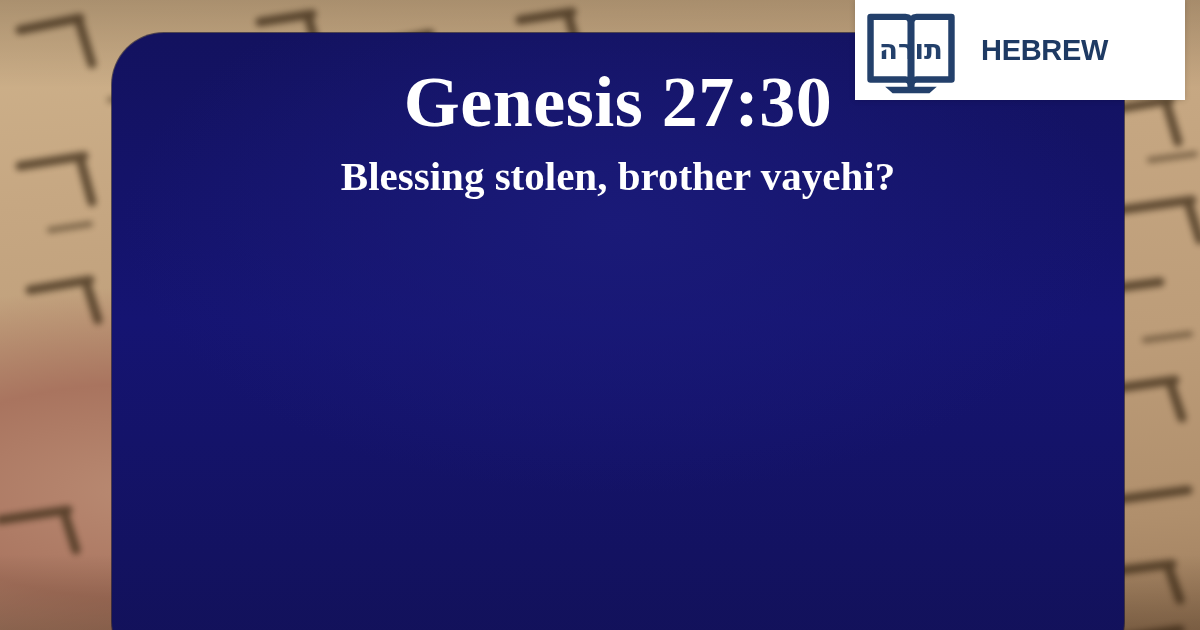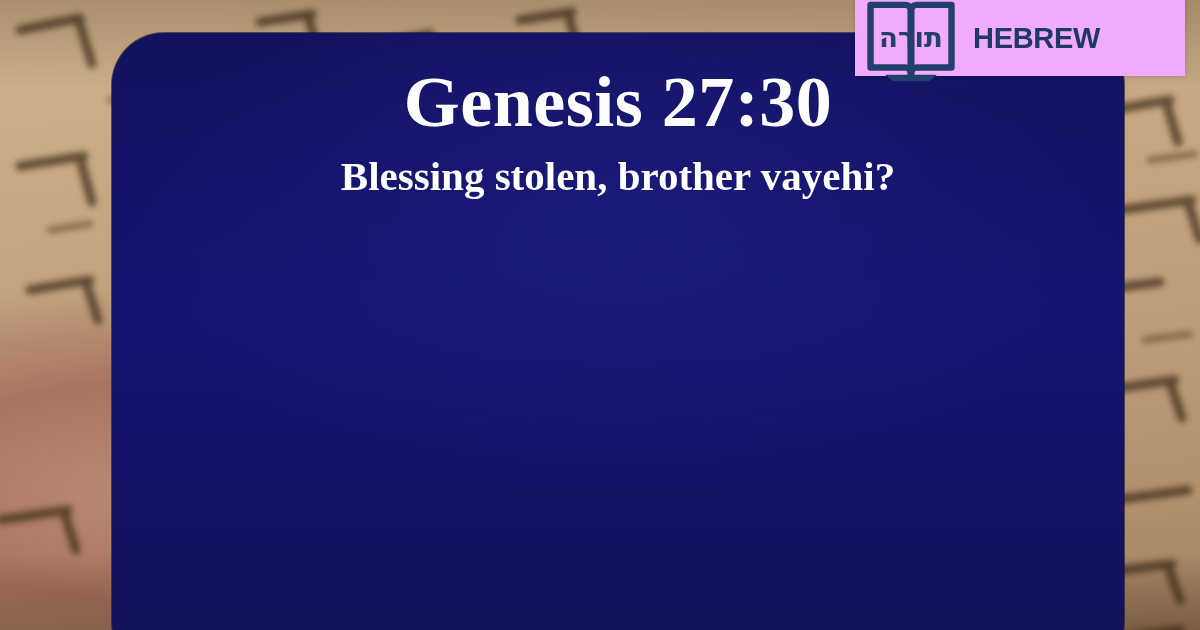--- a/index.html
+++ b/index.html
@@ -127,36 +127,36 @@
     line-height: 1.1;
     color: #ffffff;
   }
 
   
   .logo-badge {
     position: absolute;
     left: 855px;
     top: 0px;
     width: 330px;
-    height: 76px;
-    background: #f0abfc;
+    height: 100px;
+    background: #ffffff;
     display: flex;
     align-items: center;
     box-sizing: border-box;
     padding: 4px 8px 4px 10px;
     box-shadow: 0 0 6px rgba(0,0,0,0.18);
   }
   .logo-mark {
     width: 92px;
     height: 90px;
     flex: 0 0 auto;
     display: block;
   }
   .logo-words {
-    margin-left: 16px;
+    margin-left: 24px;
     font-family: "Liberation Sans", sans-serif;
     font-weight: 700;
     color: #1e3a63;
     text-align: left;
     line-height: 0.99;
     letter-spacing: -0.3px;
   }
   .logo-words span { display: block; }
   .lw1 { font-size: 29px; }
   .lw2 { font-size: 29px; }

